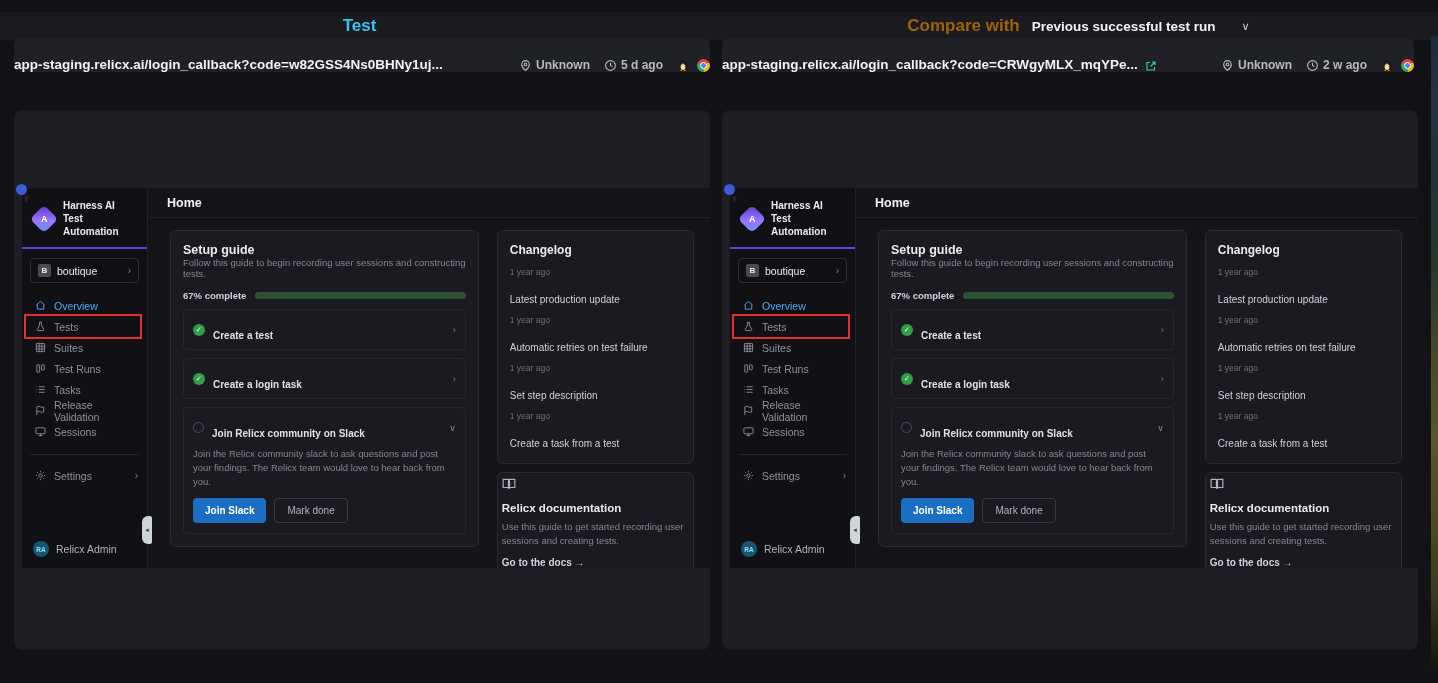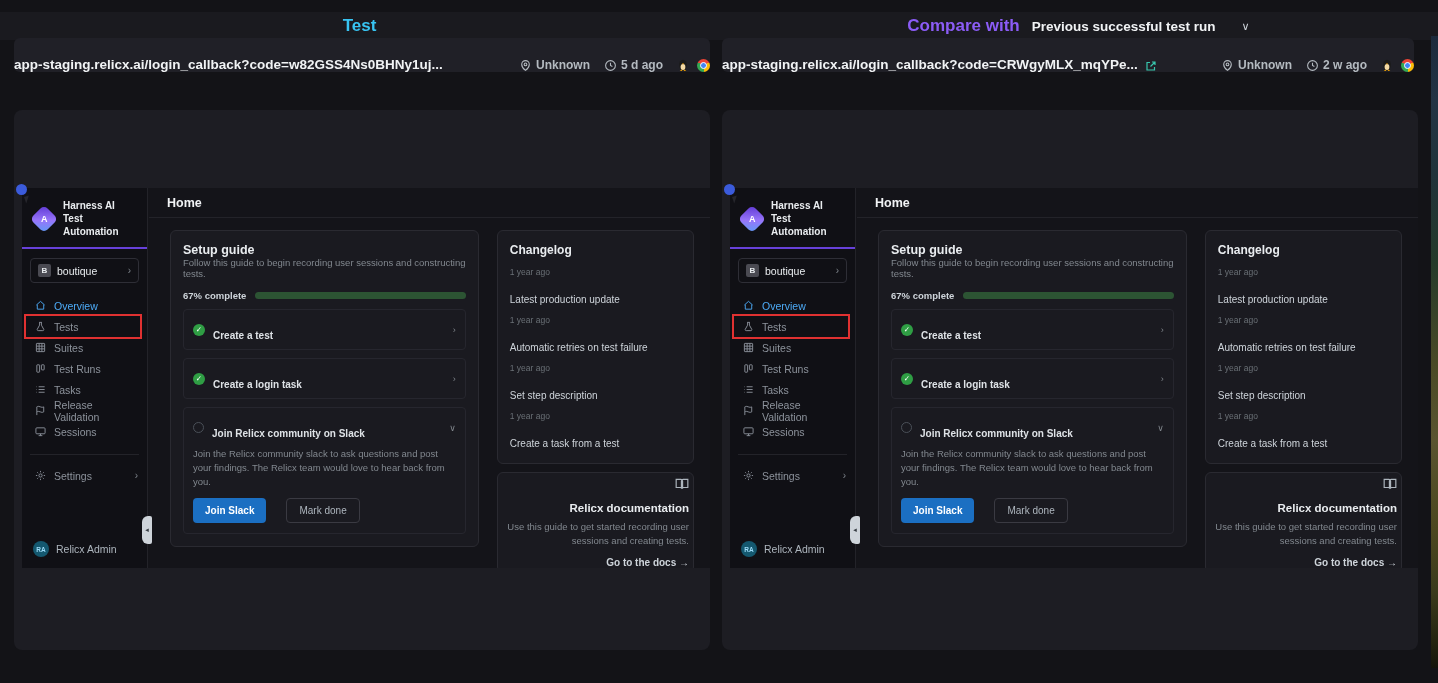--- a/index.html
+++ b/index.html
@@ -4,21 +4,21 @@
 <style>
   * { margin:0; padding:0; box-sizing:border-box; }
   html,body { background:#0e0e11; }
   .page { position:relative; width:1438px; height:683px; background:#131317; overflow:hidden;
           font-family:"Liberation Sans", sans-serif; }
 
   
   .topbar { position:absolute; top:12px; left:0; right:0; height:28px; background:#1a1a1f; display:flex; }
   .topbar .half { width:719px; display:flex; align-items:center; justify-content:center; gap:12px; }
   .test-title { color:#38c4f2; font-weight:bold; font-size:17px; }
-  .compare-label { color:#8b5cf6; font-weight:bold; font-size:17px; }
+  .compare-label { color:#a16207; font-weight:bold; font-size:17px; }
   .compare-select { display:flex; align-items:center; gap:26px; cursor:pointer; }
   .compare-value { color:#f1f3f5; font-weight:bold; font-size:13.5px; }
   .caret { color:#ced4da; font-size:11px; line-height:1; }
 
   
   .urlbar { position:absolute; top:38px; height:34px; background:#202027; border-radius:6px;
             display:flex; align-items:flex-end; padding:0 0; }
   #url-left  { left:14px;  width:696px; }
   #url-right { left:722px; width:692px; }
   .url-text { color:#f1f3f5; font-weight:bold; font-size:13.5px; white-space:nowrap; overflow:hidden; }
@@ -86,31 +86,31 @@
   .progress-track { flex:1; height:7px; border-radius:4px; background:#2c5433; overflow:hidden; }
   .progress-fill { height:100%; background:#40b14c; border-radius:4px; }
   .setup-item { border:1px solid #26262e; border-radius:4px; margin-top:8px; padding:8px 9px; }
   .item-head { display:flex; align-items:center; gap:8px; }
   .check { width:12px; height:12px; border-radius:50%; background:#2f9e44; color:#fff; font-size:7.5px;
            display:flex; align-items:center; justify-content:center; flex:0 0 auto; }
   .circle { width:11px; height:11px; border-radius:50%; border:1.5px solid #4a5058; flex:0 0 auto; }
   .item-label { color:#dee2e6; font-size:10px; font-weight:bold; flex:1;margin-top:12px; }
   .item-caret { color:#81878d; font-size:9px; }
   .slack-desc { color:#82888f; font-size:9.5px; margin:8px 0 10px; line-height:1.45; }
-  .btn-row { display:flex; gap:20px; padding-bottom:2px; }
+  .btn-row { display:flex; gap:8px; padding-bottom:2px; }
   .btn-primary { background:#1b6fc2; color:#fff; font-size:10px; font-weight:bold; padding:6px 12px; border-radius:4px; border:none; }
   .btn-secondary { background:transparent; border:1px solid #3a3a42; color:#adb5bd; font-size:10px; padding:6px 12px; border-radius:4px; }
 
   .changelog-card { padding:12px 12px 14px; }
   .cl-title { color:#e9ecef; font-size:12px; font-weight:bold; }
   .cl-entry { margin-top:10px; }
   .cl-time { color:#6a7076; font-size:8.5px; }
   .cl-name { color:#ced4da; font-size:10px; margin-top:17px; }
 
-  .info-card { padding:4px;text-align:right; }
+  .info-card { padding:4px; }
   .info-icon { color:#adb5bd; }
   .info-title { color:#e9ecef; font-size:11.5px; font-weight:bold; margin-top:7px; }
   .info-desc { color:#82888f; font-size:9.5px; margin-top:6px; line-height:1.45; }
   .info-link { color:#ced4da; font-size:10px; font-weight:bold; margin-top:9px; }
 
   
   .right-strip { position:absolute; right:0; top:36px; width:7px; height:632px;
     background:linear-gradient(180deg,#1c2a3c 0%,#233344 10%,#20333a 22%,#253a2a 36%,#4a4a26 52%,#5a5430 64%,#4c471f 78%,#3a3a1c 88%,#23230f 96%,#15150c 100%); }
 </style>
 </head>

